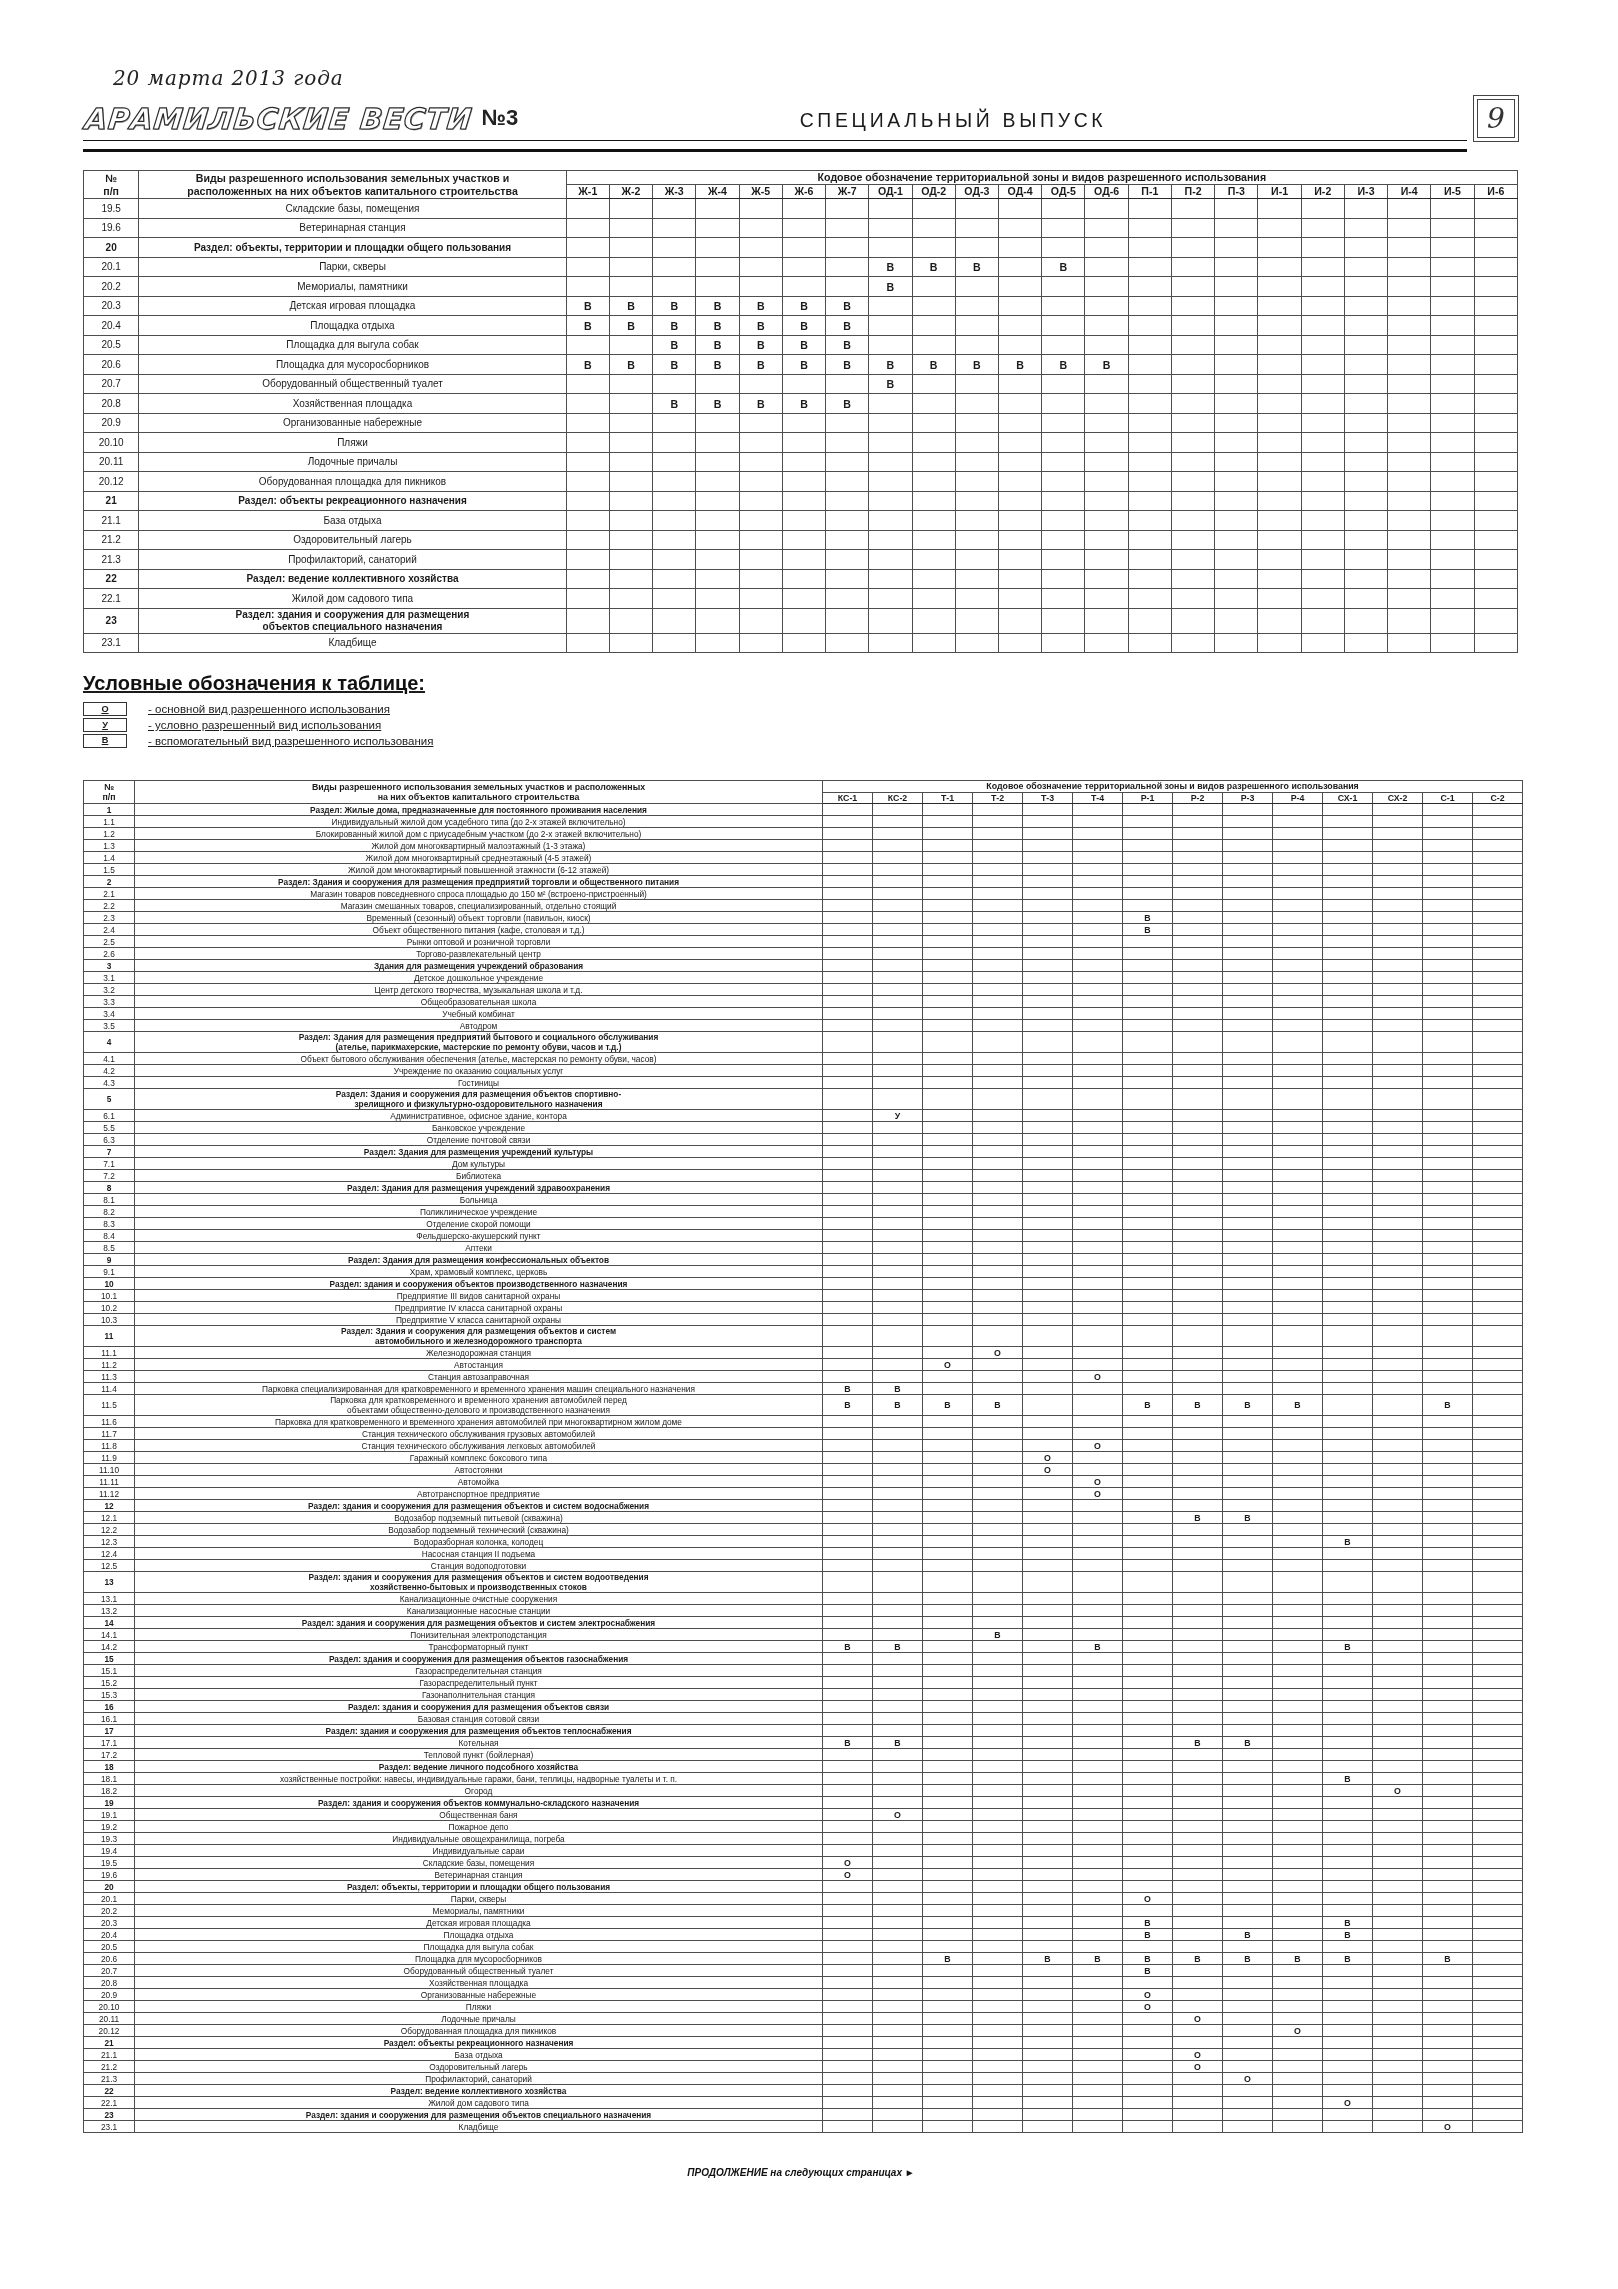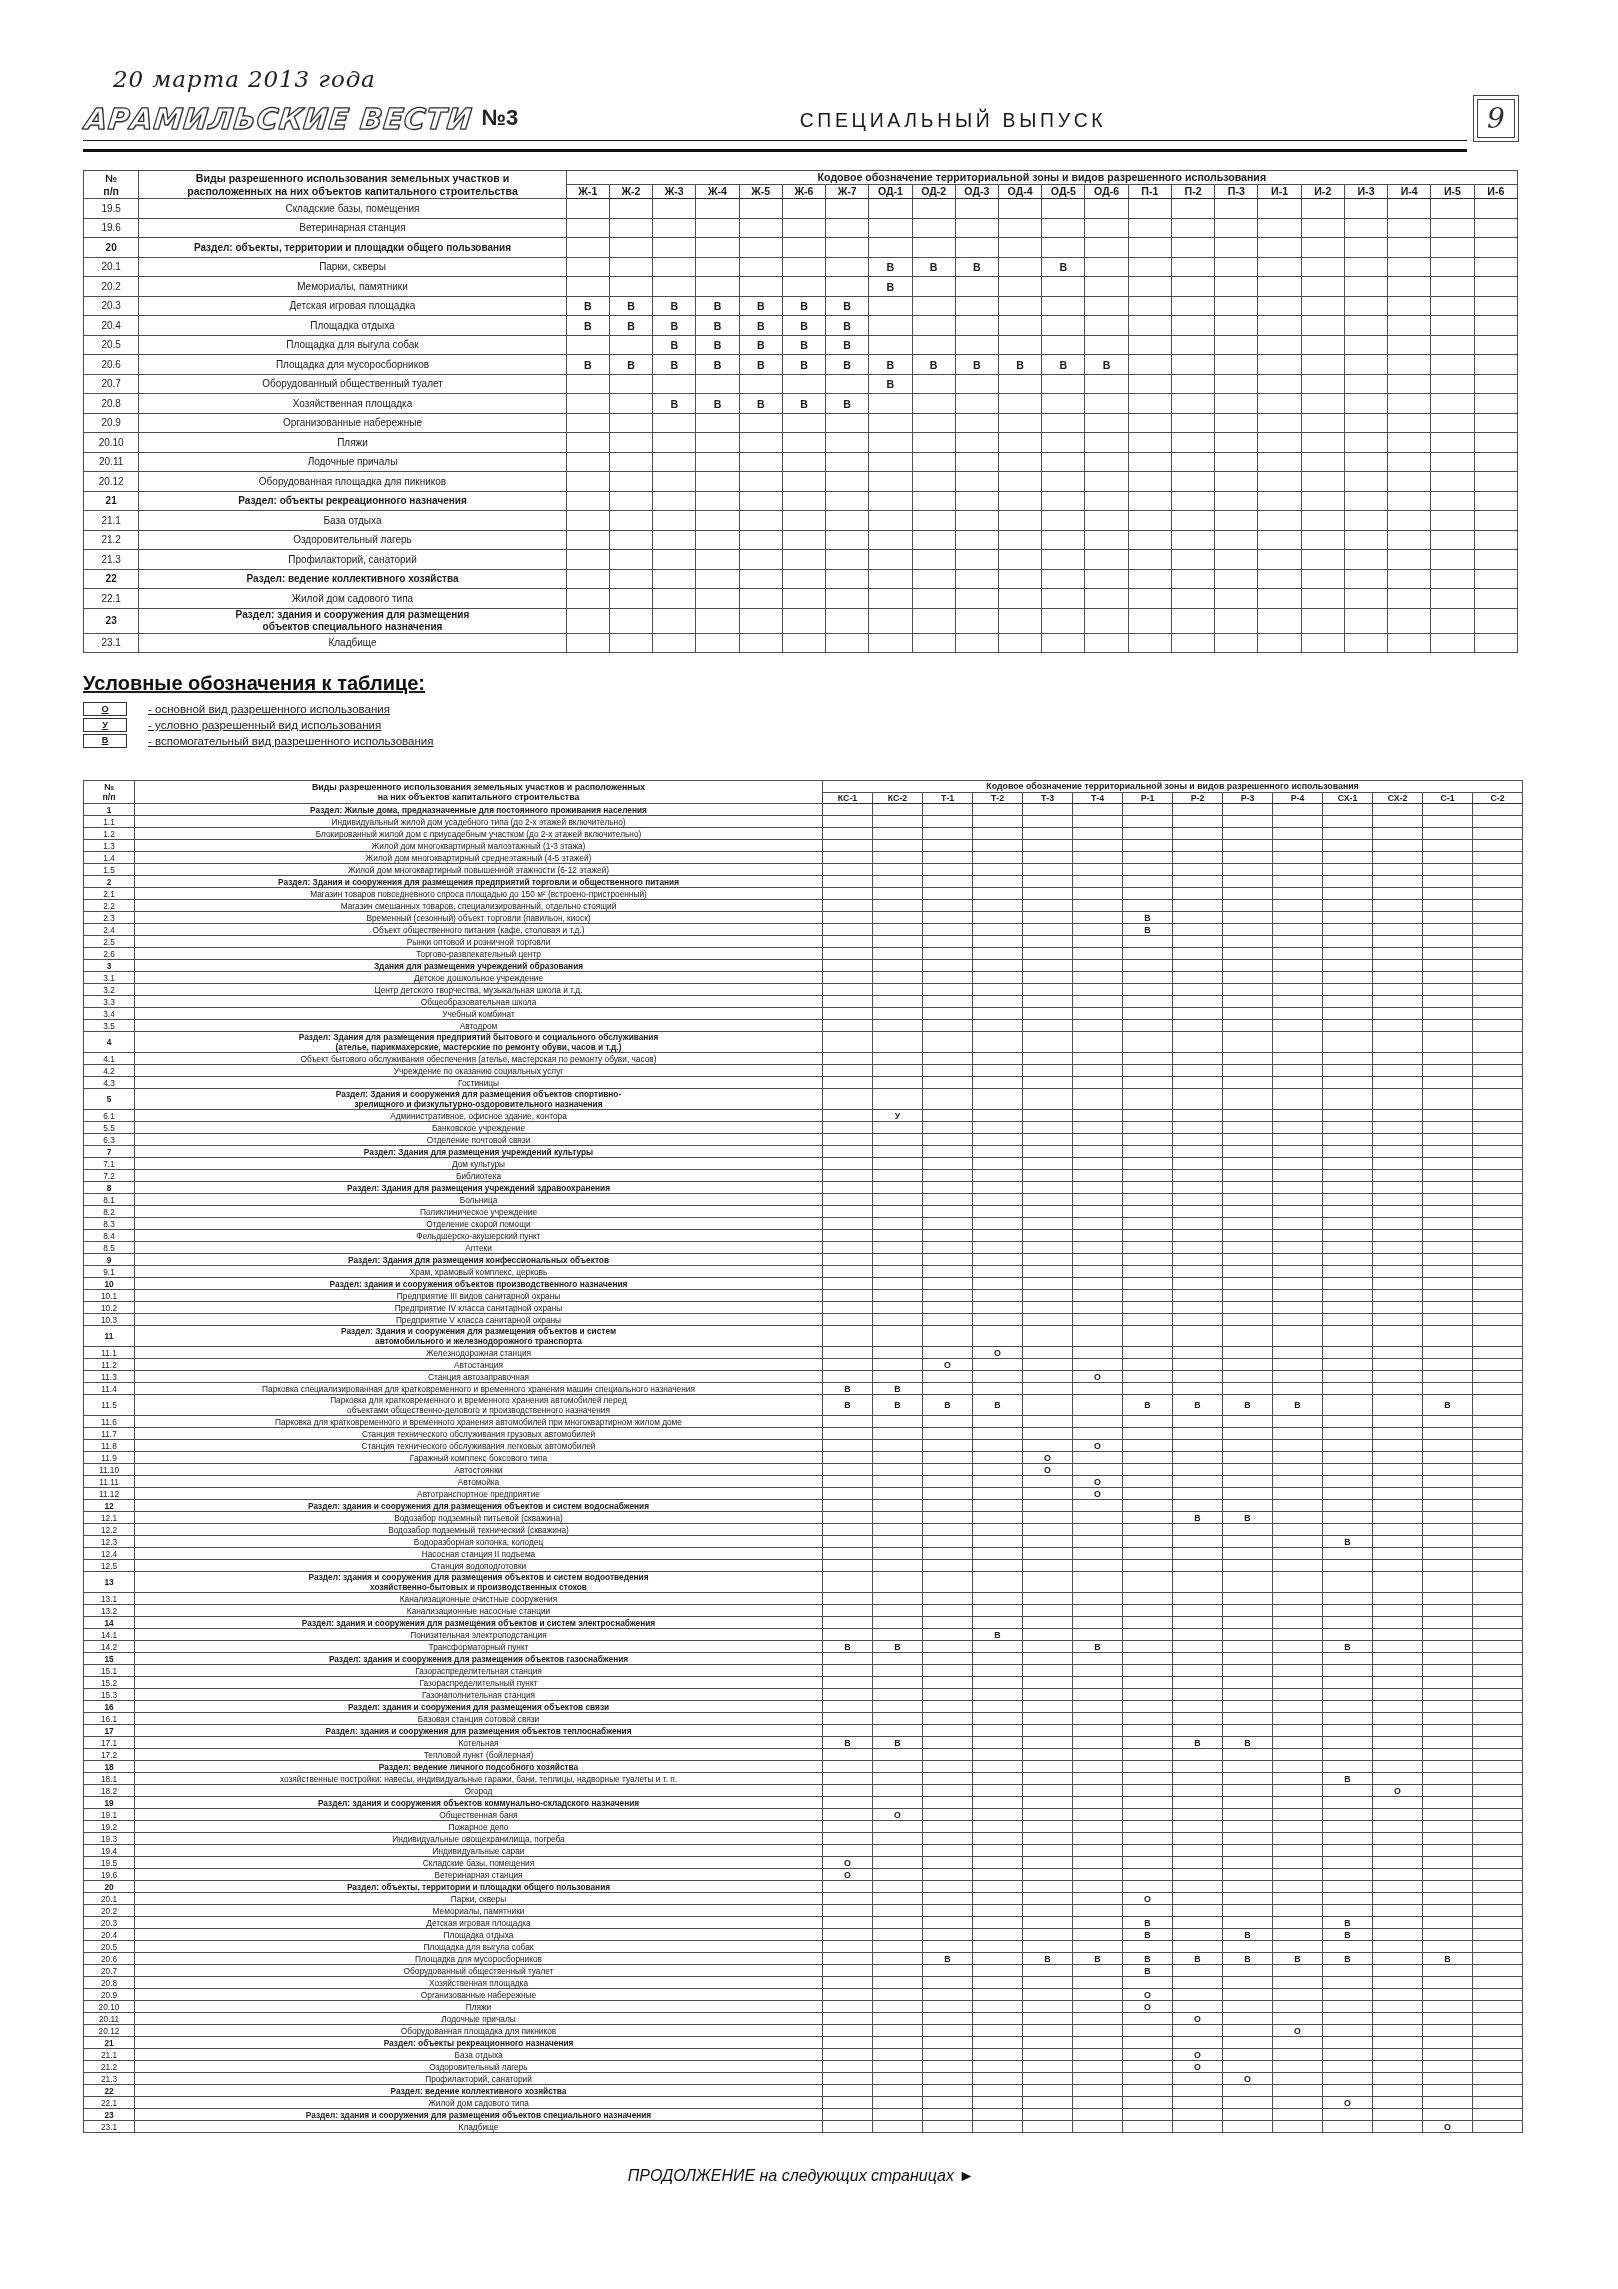--- a/index.html
+++ b/index.html
@@ -1,20 +1,20 @@
 <!DOCTYPE html>
 <html style="font-size:14.8px"><head>
 <meta charset="utf-8">
 <style>
   html,body{margin:0;padding:0;background:#e8e8e8;}
   .page{position:relative;width:1619px;height:2290px;background:#ffffff;
         font-family:"Liberation Sans","DejaVu Sans",sans-serif;color:#1b1b1b;overflow:hidden;}
   
   .date{position:absolute;left:113px;top:66px;font-family:"DejaVu Serif","Liberation Serif",serif;
-        font-style:italic;font-size:23px;letter-spacing:0.9px;color:#222;}
+        font-style:italic;font-size:20px;letter-spacing:0.9px;color:#222;}
   .masthead-row{position:absolute;left:85px;top:102px;white-space:nowrap;}
   .masthead{font-family:"DejaVu Sans","Liberation Sans",sans-serif;font-style:italic;font-weight:bold;
         font-size:29px;letter-spacing:0.9px;color:#ffffff;-webkit-text-stroke:1.2px #2b2b2b;
         text-shadow:0.9px 0.9px 0 #999;display:inline-block;transform:skewX(-6deg);}
   .issue-no{font-size:22px;font-weight:bold;color:#222;margin-left:9.2px;vertical-align:3.7px;}
   .section-title{position:absolute;left:794px;top:109px;width:318px;text-align:center;
         font-size:19.4px;letter-spacing:3.7px;color:#1a1a1a;}
   .page-box{position:absolute;left:1473px;top:95px;width:44px;height:45px;border:0.9px solid #444;background:#fff;}
   .page-box-inner{position:absolute;left:2.8px;top:2.8px;right:2.8px;bottom:2.8px;border:0.9px solid #444;
         display:flex;align-items:center;justify-content:center;
@@ -46,21 +46,21 @@
   .legend{position:absolute;left:83px;top:672px;text-decoration:underline;}
   .legend-title{font-size:20px;font-weight:bold;color:#111;margin-bottom:7.4px;}
   .legend-row{display:flex;align-items:center;margin-bottom:1.8px;}
   .legend-box{width:42px;height:12px;border:1.4px solid #333;display:flex;align-items:center;
         justify-content:center;font-size:9.2px;font-weight:bold;line-height:1;}
   .legend-text{font-size:11.5px;margin-left:21px;color:#1b1b1b;}
   .continuation{position:absolute;left:83px;top:749px;width:1436px;text-align:right;
         font-size:18.5px;font-weight:bold;color:#111;}
   
   .footer{position:absolute;left:83px;top:2167px;width:1436px;text-align:center;
-        font-size:16px;font-weight:normal;font-style:italic;color:#111;}
+        font-size:10px;font-weight:bold;font-style:italic;color:#111;}
 </style>
 </head>
 <body>
 
 <div class="page">
 
   <div class="date">20 марта 2013 года</div>
 
   <div class="masthead-row">
     <span class="masthead">АРАМИЛЬСКИЕ ВЕСТИ</span><span class="issue-no">№3</span>

